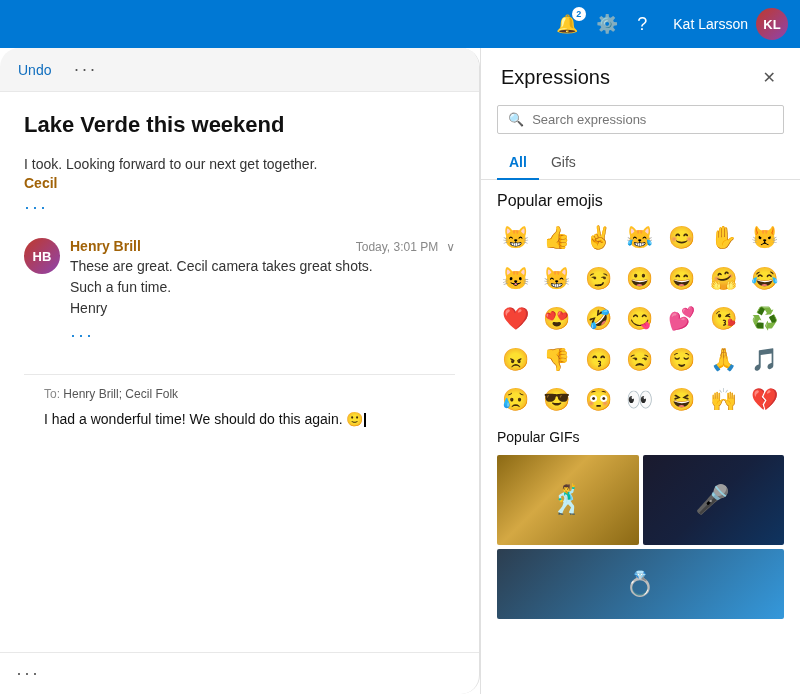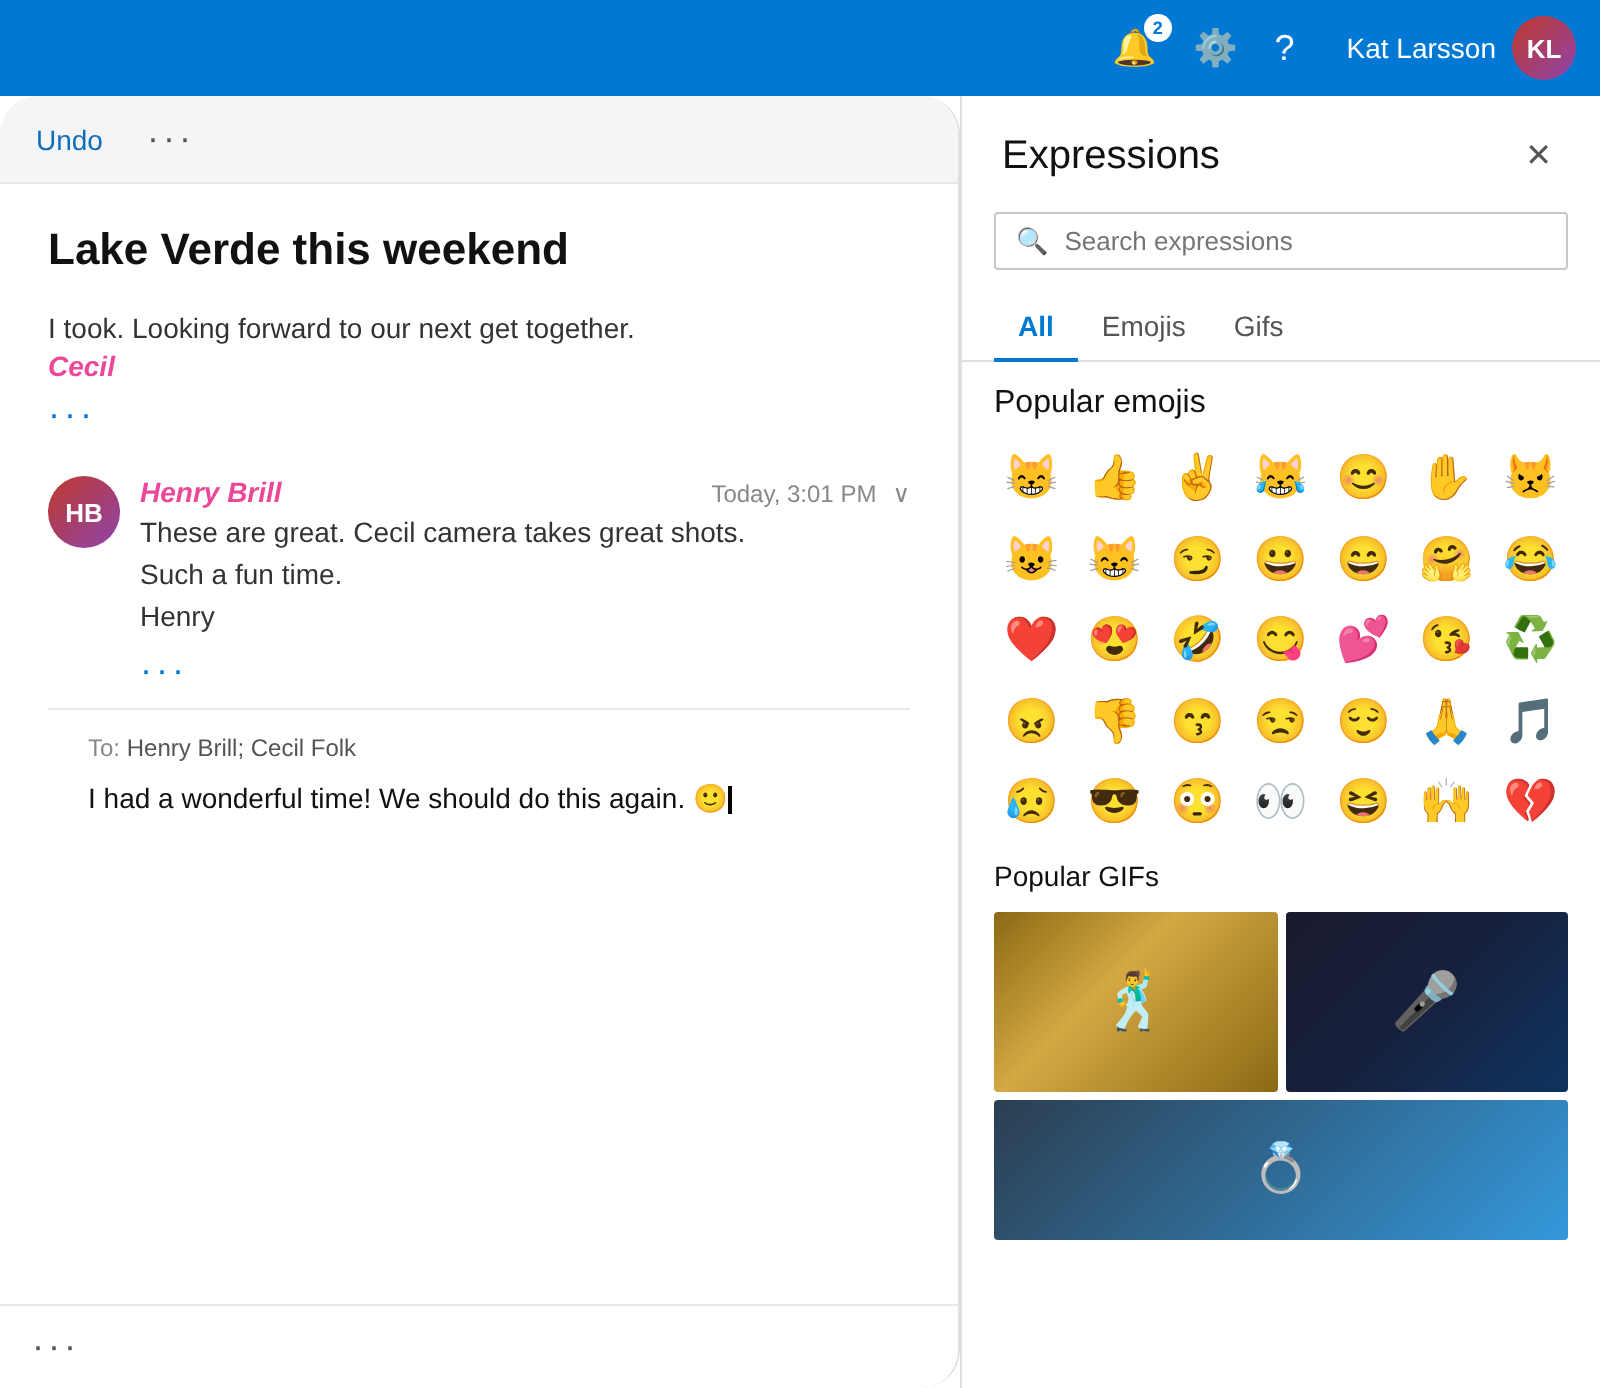--- a/index.html
+++ b/index.html
@@ -131,36 +131,35 @@
     .message-block {
       margin-bottom: 20px;
     }
     .message-text {
       font-size: 14px;
       color: #333;
       line-height: 1.5;
     }
     .sender-name {
       font-size: 14px;
-      color: #ec4899;
+      color: #a16207;
       font-weight: 600;
       margin-bottom: 2px;
-      font-style: italic;
     }
     .message-ellipsis {
       color: #0078d4;
       font-size: 18px;
       letter-spacing: 2px;
       cursor: pointer;
       margin-top: 6px;
     }
     .message-with-avatar {
       display: flex;
       gap: 10px;
-      margin-bottom: 8px;
+      margin-bottom: 28px;
     }
     .msg-avatar {
       width: 36px;
       height: 36px;
       border-radius: 50%;
       background: linear-gradient(135deg, #c0392b 0%, #8e44ad 100%);
       flex-shrink: 0;
       display: flex;
       align-items: center;
       justify-content: center;
@@ -444,21 +443,20 @@
       <button class="close-btn">✕</button>
     </div>
 
     <div class="search-box">
       <span class="search-icon">🔍</span>
       <input class="search-input" type="text" placeholder="Search expressions" style="">
     </div>
 
     <div class="tabs">
       <div class="tab active">All</div>
-      <div class="tab">Emojis</div>
       <div class="tab">Gifs</div>
     </div>
 
     <div class="expressions-body">
       <div class="section-title">Popular emojis</div>
 
       <div class="emoji-grid">
         <span class="emoji-item">😸</span>
         <span class="emoji-item">👍</span>
         <span class="emoji-item">✌️</span>

